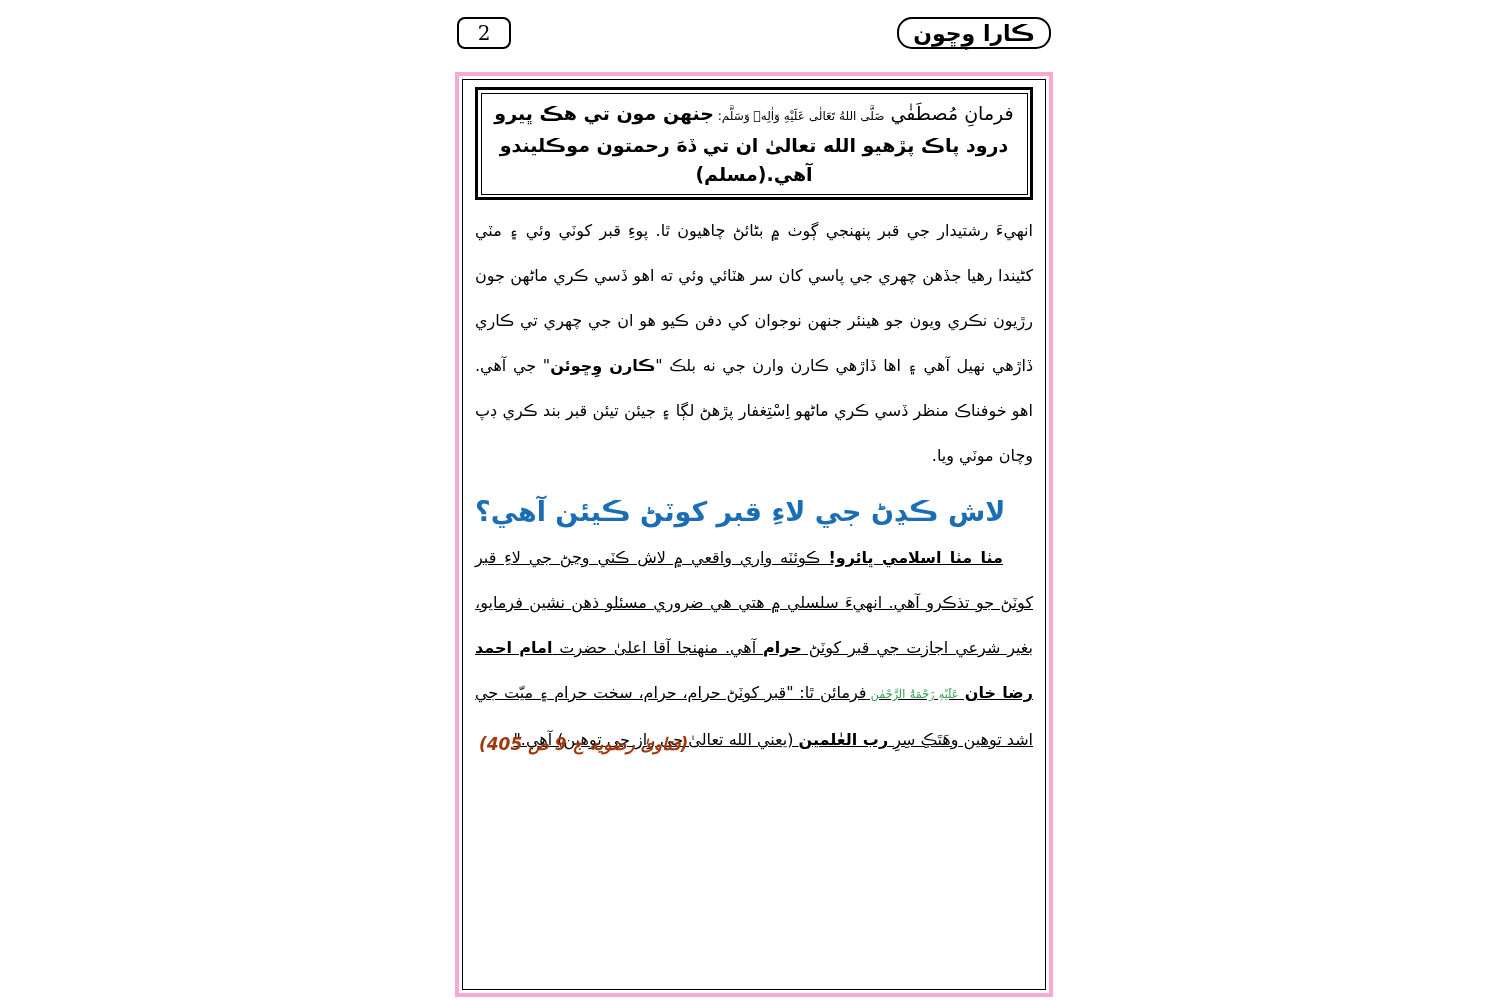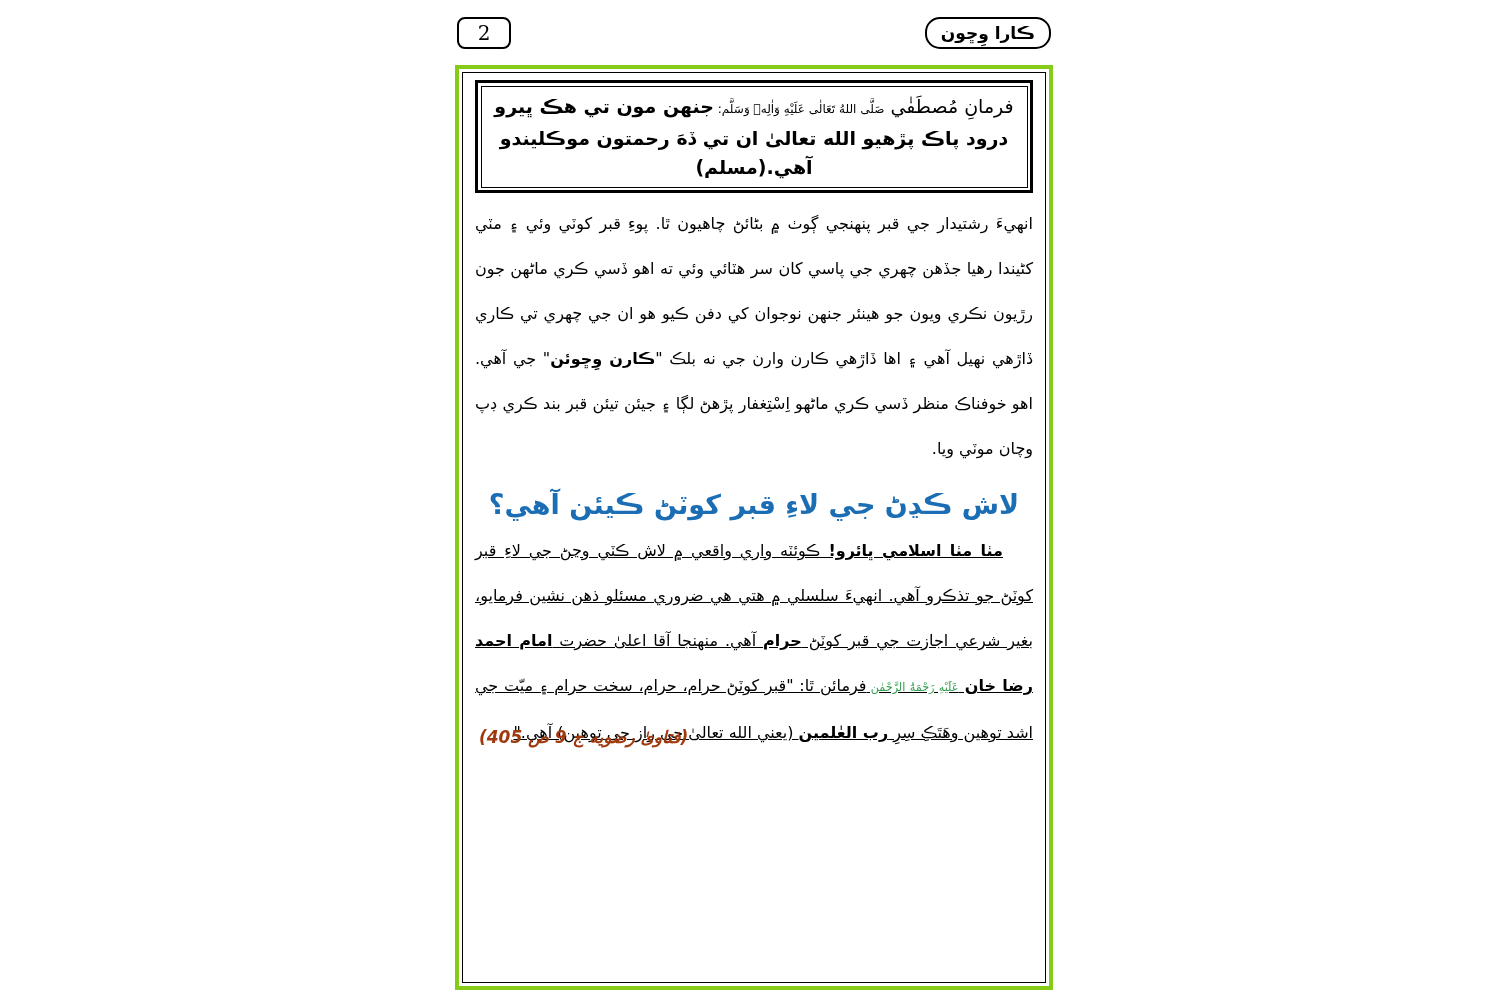--- a/index.html
+++ b/index.html
@@ -1,31 +1,31 @@
 <!DOCTYPE html>
 <html lang="sd" style="--heading-blue: #1b6eb4; --reference-red: #a03a0e; --honorific-green: #2f9e4e;"><head>
 <meta charset="utf-8">
 <style>
   html,body{margin:0;padding:0;}
   .page{position:relative;width:1500px;height:1000px;background:#ffffff;font-family:"DejaVu Sans",sans-serif;color:#000;overflow:hidden;}
   .column{position:absolute;left:455px;top:14px;width:598px;}
   .top-row{display:flex;justify-content:space-between;align-items:center;height:38px;padding:0 2px;direction:ltr;}
   .page-number-box{width:50px;height:28px;border:2px solid #000;border-radius:8px;display:flex;align-items:center;justify-content:center;font-size:20px;font-family:"DejaVu Serif",serif;background:#fff;}
-  .title-pill{height:28px;border:2px solid #000;border-radius:15px;display:flex;align-items:center;justify-content:center;font-size:17px;font-weight:bold;direction:rtl;padding:0 14px;background:#fff;}
-  .frame-outer{border:4px solid #84cc16;padding:3px;height:925px;box-sizing:border-box;margin-top:13px;background:#fff;}
+  .title-pill{height:28px;border:2px solid #000;border-radius:15px;display:flex;align-items:center;justify-content:center;font-size:22px;font-weight:bold;direction:rtl;padding:0 14px;background:#fff;}
+  .frame-outer{border:4px solid #f9a8d4;padding:3px;height:925px;box-sizing:border-box;margin-top:20px;background:#fff;}
   .frame-inner{border:1.5px solid #000;height:100%;box-sizing:border-box;padding:5px 12px 0 12px;overflow:hidden;direction:rtl;}
   .hadith-outer{border:3px solid #000;padding:2.5px;margin:2px 0 4px 0;}
   .hadith-inner{border:1.5px solid #000;text-align:center;padding:5px 8px;font-size:19px;line-height:29px;}
   .seg-normal{font-weight:normal;}
   .seg-bold{font-weight:bold;}
   .seg-small{font-size:12px;font-weight:normal;}
   .seg-green{color:var(--honorific-green,#2f9e4e);font-size:0.7em;font-weight:normal;}
   .body-para{font-size:16px;line-height:45px;text-align:justify;text-justify:inter-word;margin:8px 0 0 0;}
   .indent{text-indent:30px;text-decoration:underline;}
-  .blue-heading{color:var(--heading-blue,#1b6eb4);text-align:center;font-size:27px;font-weight:bold;margin:18px 0 4px 0;direction:rtl;letter-spacing:0;}
+  .blue-heading{color:var(--heading-blue,#1b6eb4);text-align:left;font-size:27px;font-weight:bold;margin:18px 0 4px 0;direction:rtl;letter-spacing:0;}
   .para-wrap{position:relative;}
   .ref{position:absolute;left:4px;bottom:8px;color:var(--reference-red,#a03a0e);font-size:17px;font-weight:bold;direction:rtl;font-style:italic;}
 </style>
 </head>
 <body>
 
 <div class="page">
   <div class="column">
 
     <div class="top-row">

